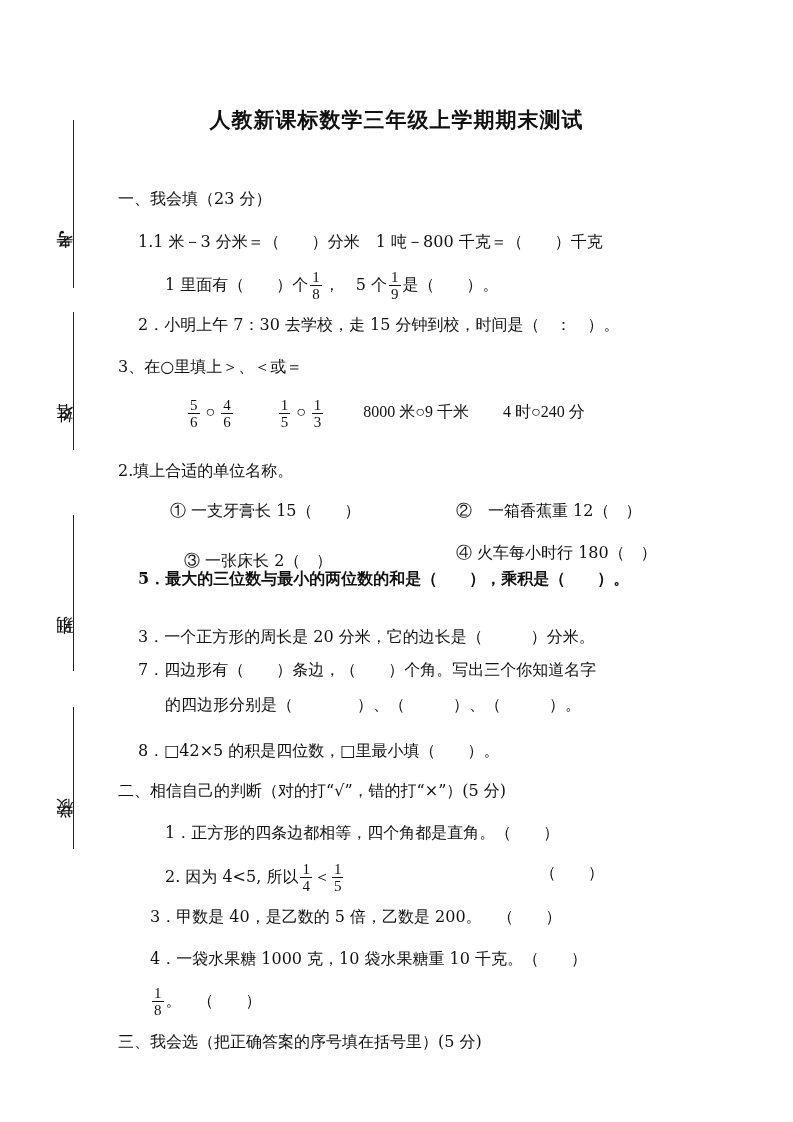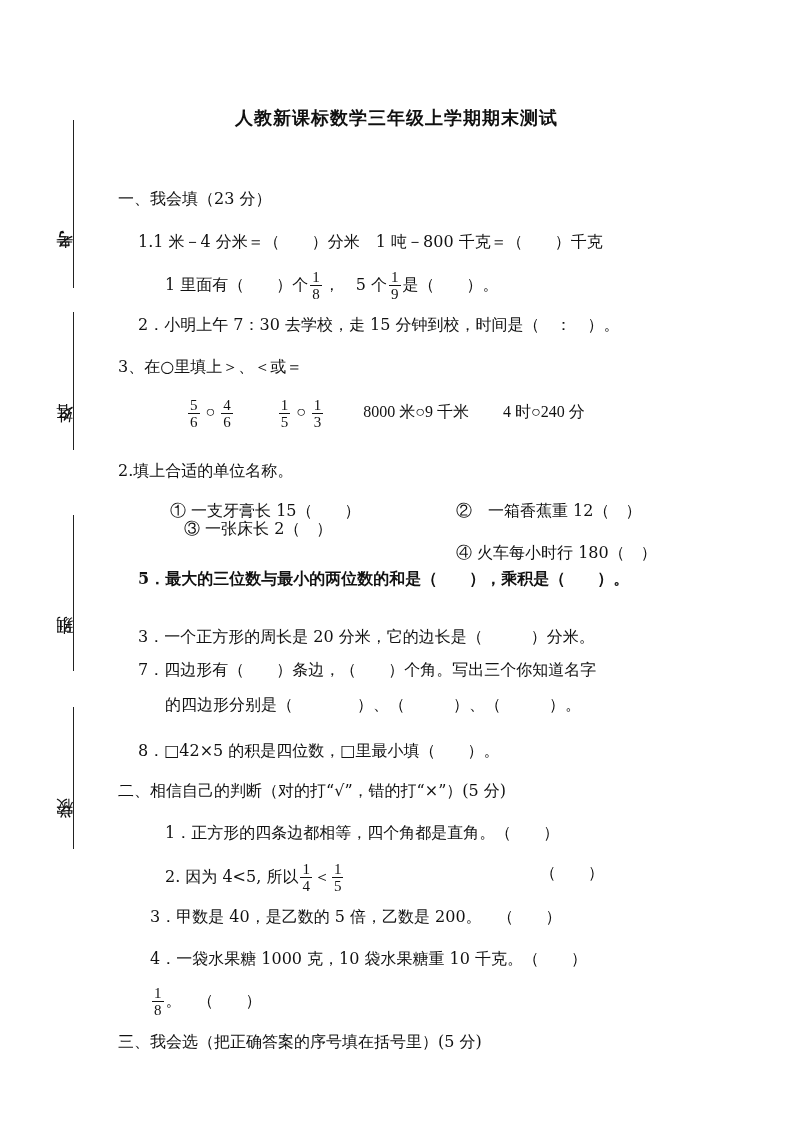--- a/index.html
+++ b/index.html
@@ -1,20 +1,20 @@
 <!DOCTYPE html>
 <html><head>
 <meta charset="utf-8">
 <style>
   html, body { margin: 0; padding: 0; background: #ffffff; }
   body { width: 793px; height: 1122px; position: relative; overflow: hidden;
          font-family: "DejaVu Serif", "Liberation Serif", serif; color: #111; }
   .line { position: absolute; white-space: nowrap; font-size: 16px; line-height: 20px; margin-top: 41px; }
   .title { position: absolute; top: 106px; left: 0; width: 793px; text-align: center;
-           font-size: 18px; font-weight: bold; letter-spacing: 1px; }
+           font-size: 21px; font-weight: bold; letter-spacing: 1px; }
   .frac { display: inline-flex; flex-direction: column; align-items: center; vertical-align: middle;
           font-family: "Liberation Serif", serif; font-size: 15px; line-height: 16px; margin: 0 2px; }
   .frac .num { border-bottom: 1px solid #111; padding: 0 2px; }
   .frac .den { padding: 0 2px; }
   .margin-label { position: absolute; left: 52px; font-size: 17px; writing-mode: vertical-rl;
                   transform: rotate(180deg); letter-spacing: 2px; }
   .vline { position: absolute; left: 73px; width: 1px; background: #222; }
   .sp { display: inline-block; }
 </style>
 </head>
@@ -25,21 +25,21 @@
 <div class="vline" style="top:312px;height:138px;"></div>
 <div class="margin-label" style="top:432px;">姓名</div>
 <div class="vline" style="top:515px;height:156px;"></div>
 <div class="margin-label" style="top:644px;">班别</div>
 <div class="vline" style="top:707px;height:142px;"></div>
 <div class="margin-label" style="top:828px;">学校</div>
 
 <div class="title">人教新课标数学三年级上学期期末测试</div>
 
 <div class="line" style="top:148px;left:118px;">一、我会填（23 分）</div>
-<div class="line" style="top:191px;left:138px;">1.1 米－4 分米＝（　　）分米　1 吨－800 千克＝（　　）千克</div>
+<div class="line" style="top:191px;left:138px;">1.1 米－3 分米＝（　　）分米　1 吨－800 千克＝（　　）千克</div>
 <div class="line" style="top:228px;left:165px;">
   <span>1 里面有（　　）个</span><span class="frac">
       <span class="num">1</span>
       <span class="den">8</span>
     </span><span>，　5 个</span><span class="frac">
       <span class="num">1</span>
       <span class="den">9</span>
     </span><span>是（　　）。</span>
 </div>
 <div class="line" style="top:274px;left:138px;">2．小明上午 7：30 去学校，走 15 分钟到校，时间是（　：　）。</div>
@@ -65,21 +65,21 @@
       <span class="den">3</span>
     </span>
   <span class="sp" style="width:30px;"></span>
   <span>8000 米○9 千米</span>
   <span class="sp" style="width:26px;"></span>
   <span>4 时○240 分</span>
 </div>
 <div class="line" style="top:420px;left:118px;">2.填上合适的单位名称。</div>
 <div class="line" style="top:460px;left:170px;">① 一支牙膏长 15（　　）</div>
 <div class="line" style="top:460px;left:456px;">②　一箱香蕉重 12（　）</div>
-<div class="line" style="top:478px;left:184px;text-align:center;">③ 一张床长 2（　）</div>
+<div class="line" style="top:510px;left:184px;text-align:center;">③ 一张床长 2（　）</div>
 <div class="line" style="top:502px;left:456px;">④ 火车每小时行 180（　）</div>
 <div class="line" style="top:528px;left:138px;font-weight:bold;">5．最大的三位数与最小的两位数的和是（　　），乘积是（　　）。</div>
 <div class="line" style="top:586px;left:138px;">3．一个正方形的周长是 20 分米，它的边长是（　　　）分米。</div>
 <div class="line" style="top:619px;left:138px;">7．四边形有（　　）条边，（　　）个角。写出三个你知道名字</div>
 <div class="line" style="top:654px;left:165px;">的四边形分别是（　　　　）、（　　　）、（　　　）。</div>
 <div class="line" style="top:700px;left:138px;">8．□42×5 的积是四位数，□里最小填（　　）。</div>
 
 <div class="line" style="top:740px;left:118px;">二、相信自己的判断（对的打“√”，错的打“×”）(5 分)</div>
 <div class="line" style="top:782px;left:165px;">1．正方形的四条边都相等，四个角都是直角。（　　）</div>
 <div class="line" style="top:820px;left:165px;">

